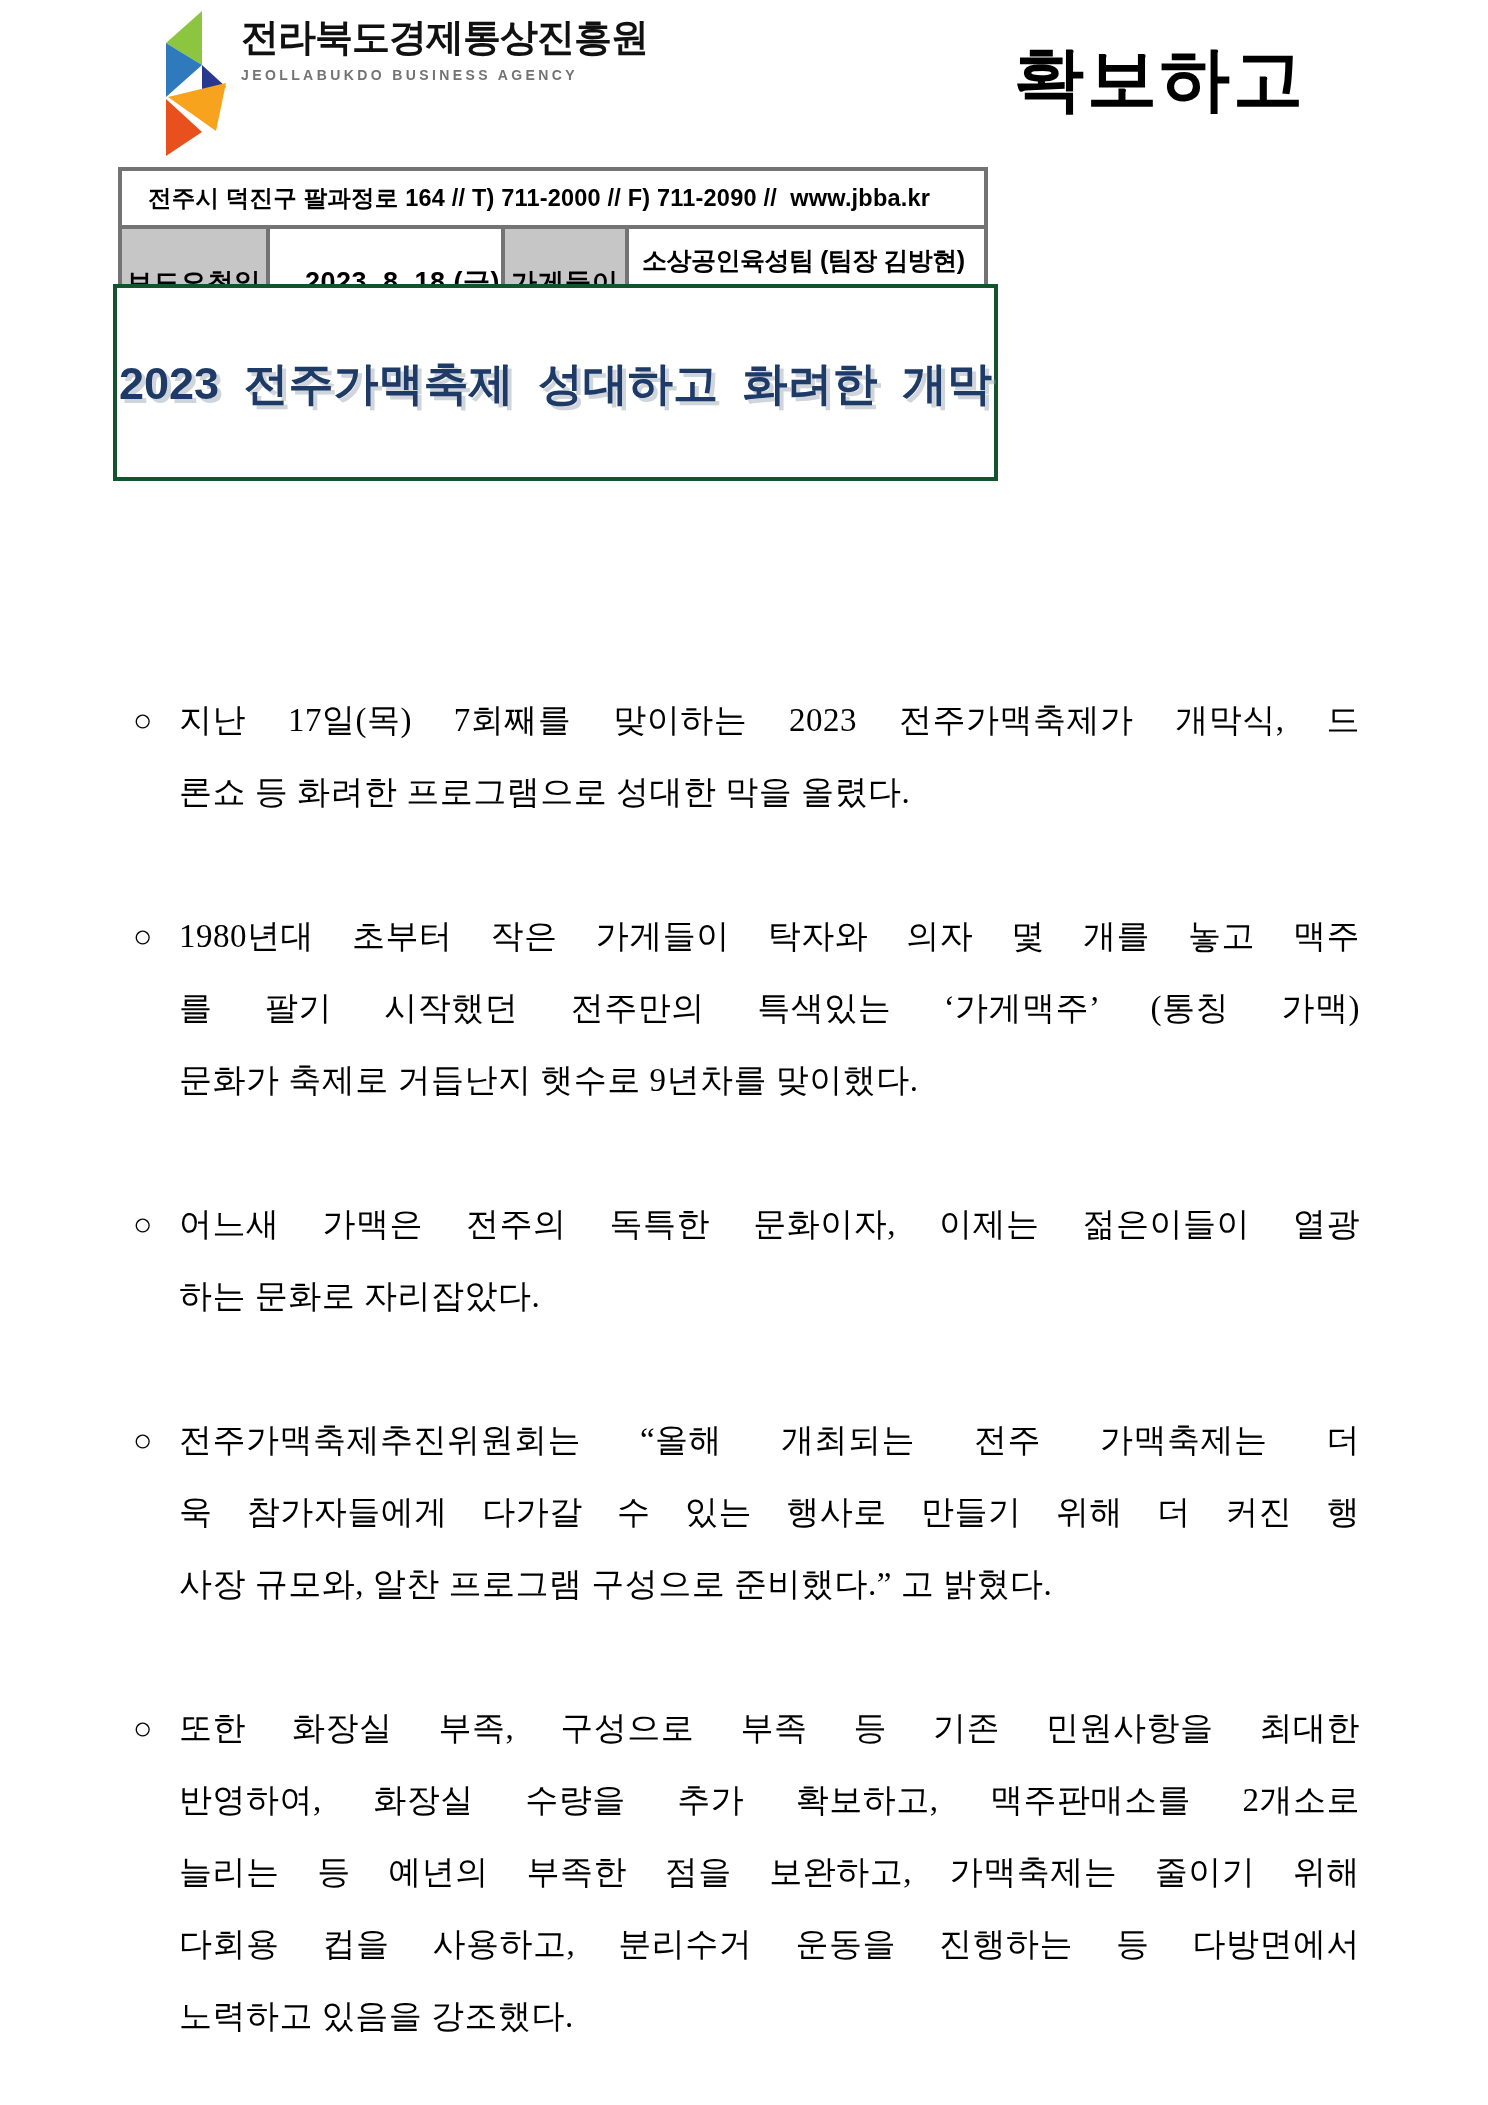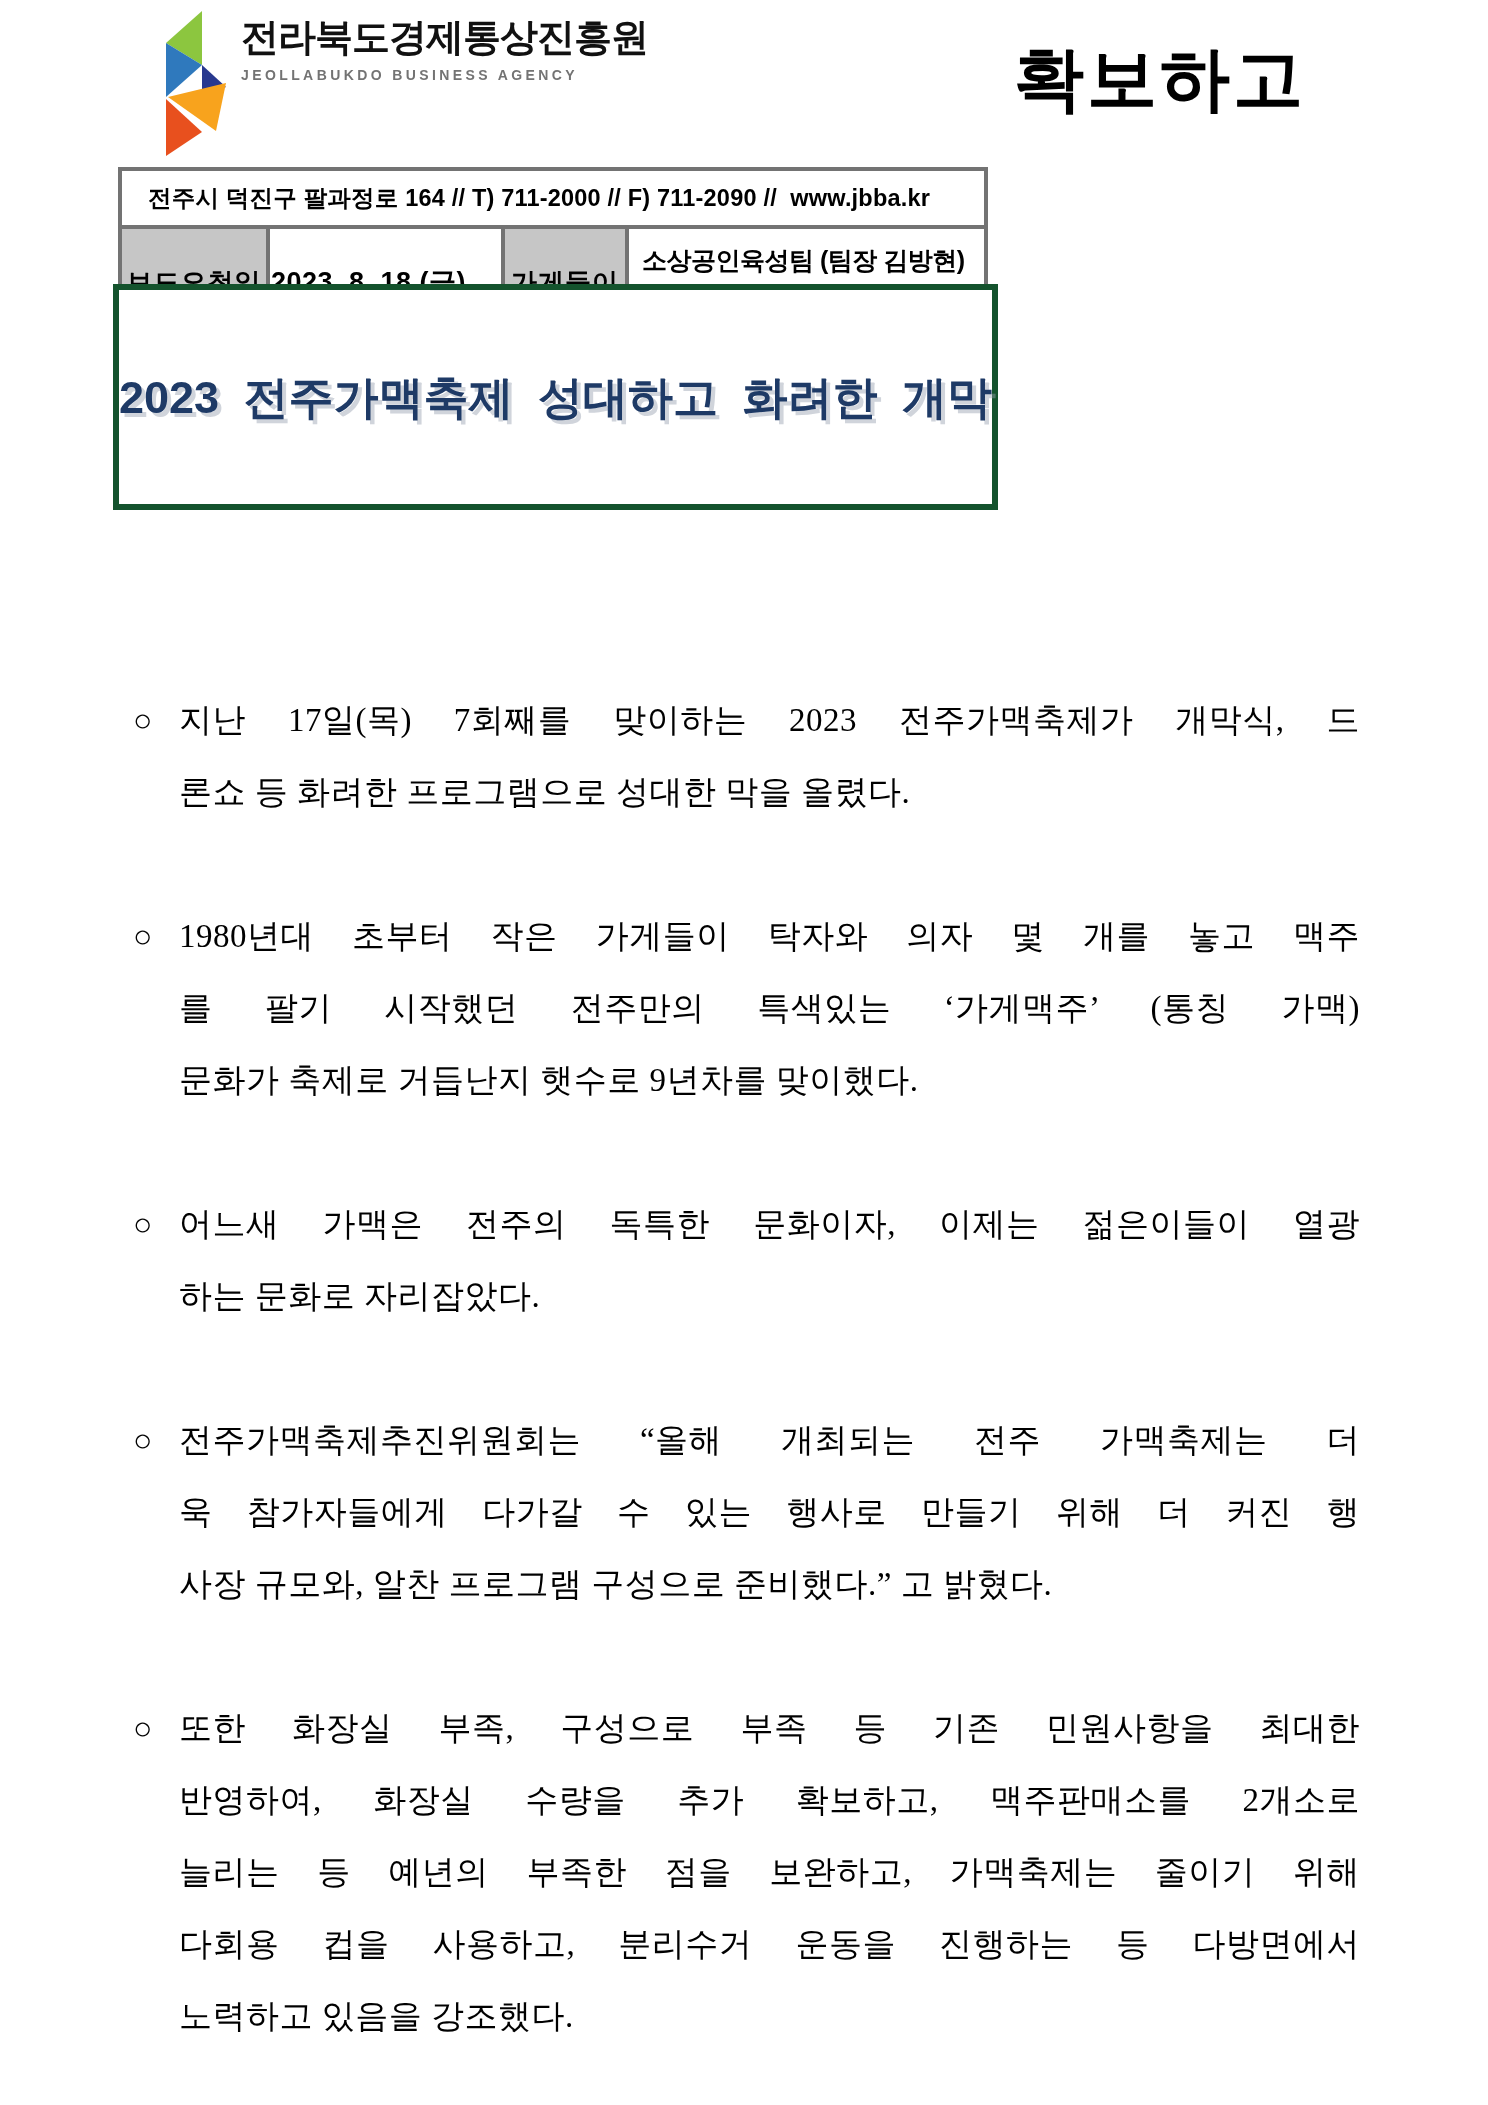--- a/index.html
+++ b/index.html
@@ -30,27 +30,27 @@
   }
   .info-table td{border:4px solid #737373;vertical-align:middle;}
   .addr-cell{
     height:52px;padding-left:26px;font-size:23.5px;font-weight:700;
     letter-spacing:0.2px;white-space:pre;
   }
   .label-cell{
     background:#c6c6c6;text-align:center;font-size:26px;font-weight:800;
     letter-spacing:1px;height:104px;
   }
-  .value-cell{text-align:left;font-size:27px;font-weight:700;letter-spacing:0.5px;}
+  .value-cell{text-align:right;font-size:27px;font-weight:700;letter-spacing:0.5px;}
   .dept-cell{padding:8px 6px 8px 13px;}
   .dept-line{font-size:25px;font-weight:800;line-height:44px;letter-spacing:-0.5px;white-space:pre;}
   
   .title-box{
-    position:absolute;left:113px;top:284px;width:885px;height:226px;
-    box-sizing:border-box;border:6px solid #14532d;background:#fff;
+    position:absolute;left:113px;top:284px;width:885px;height:197px;
+    box-sizing:border-box;border:4px solid #14532d;background:#fff;
     display:flex;flex-direction:column;align-items:center;justify-content:center;
     padding-top:2px;
   }
   .main-title{
     font-size:45px;font-weight:900;color:#1e3a66;letter-spacing:0px;
     word-spacing:12px;white-space:pre;line-height:1.2;
     text-shadow:4px 4px 0 rgba(150,160,175,0.45);
   }
   .sub-title{
     margin-top:10px;font-size:30px;font-weight:900;color:#1e3a66;

